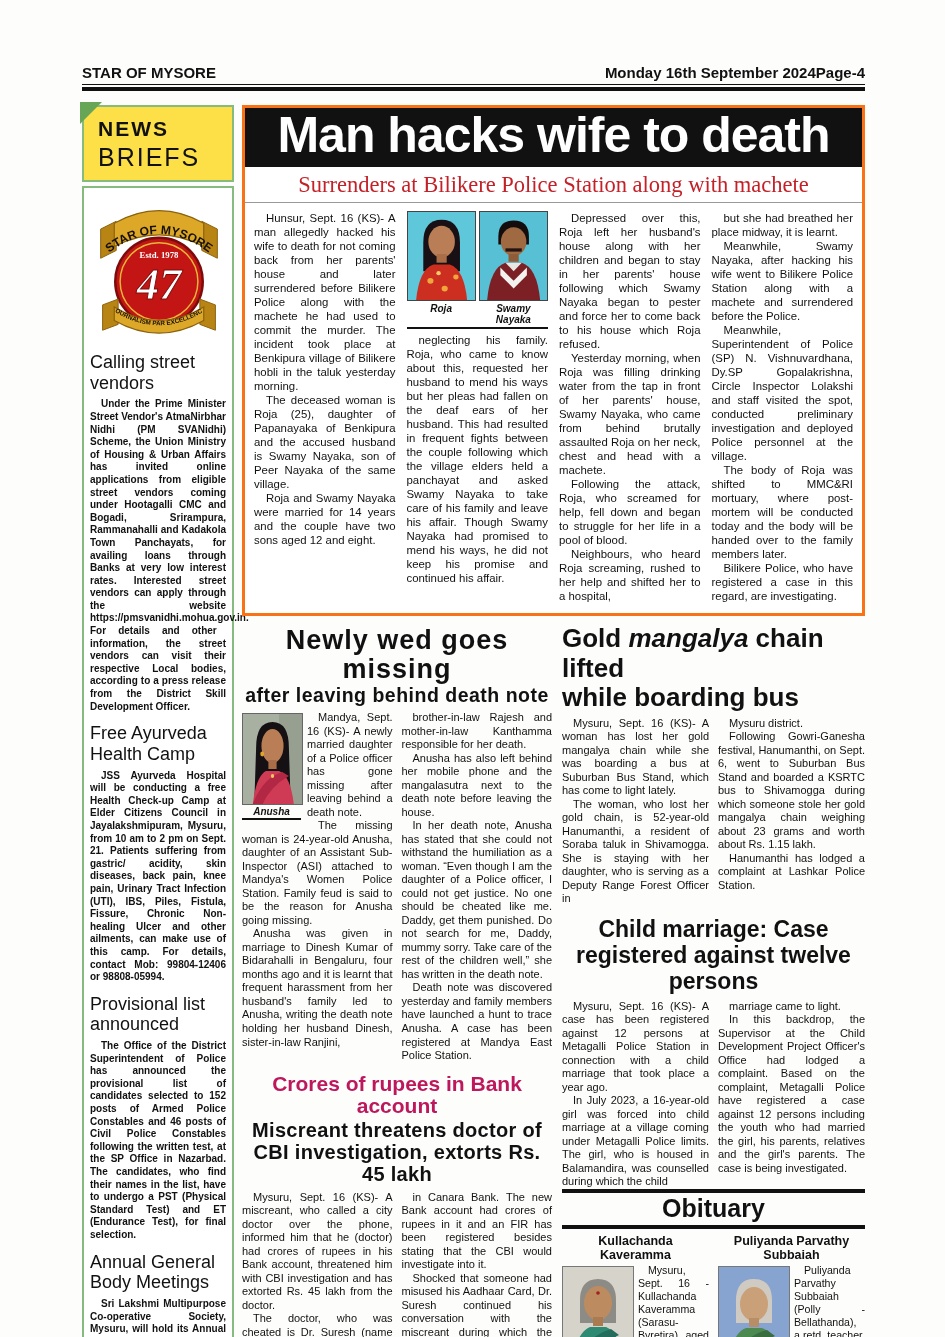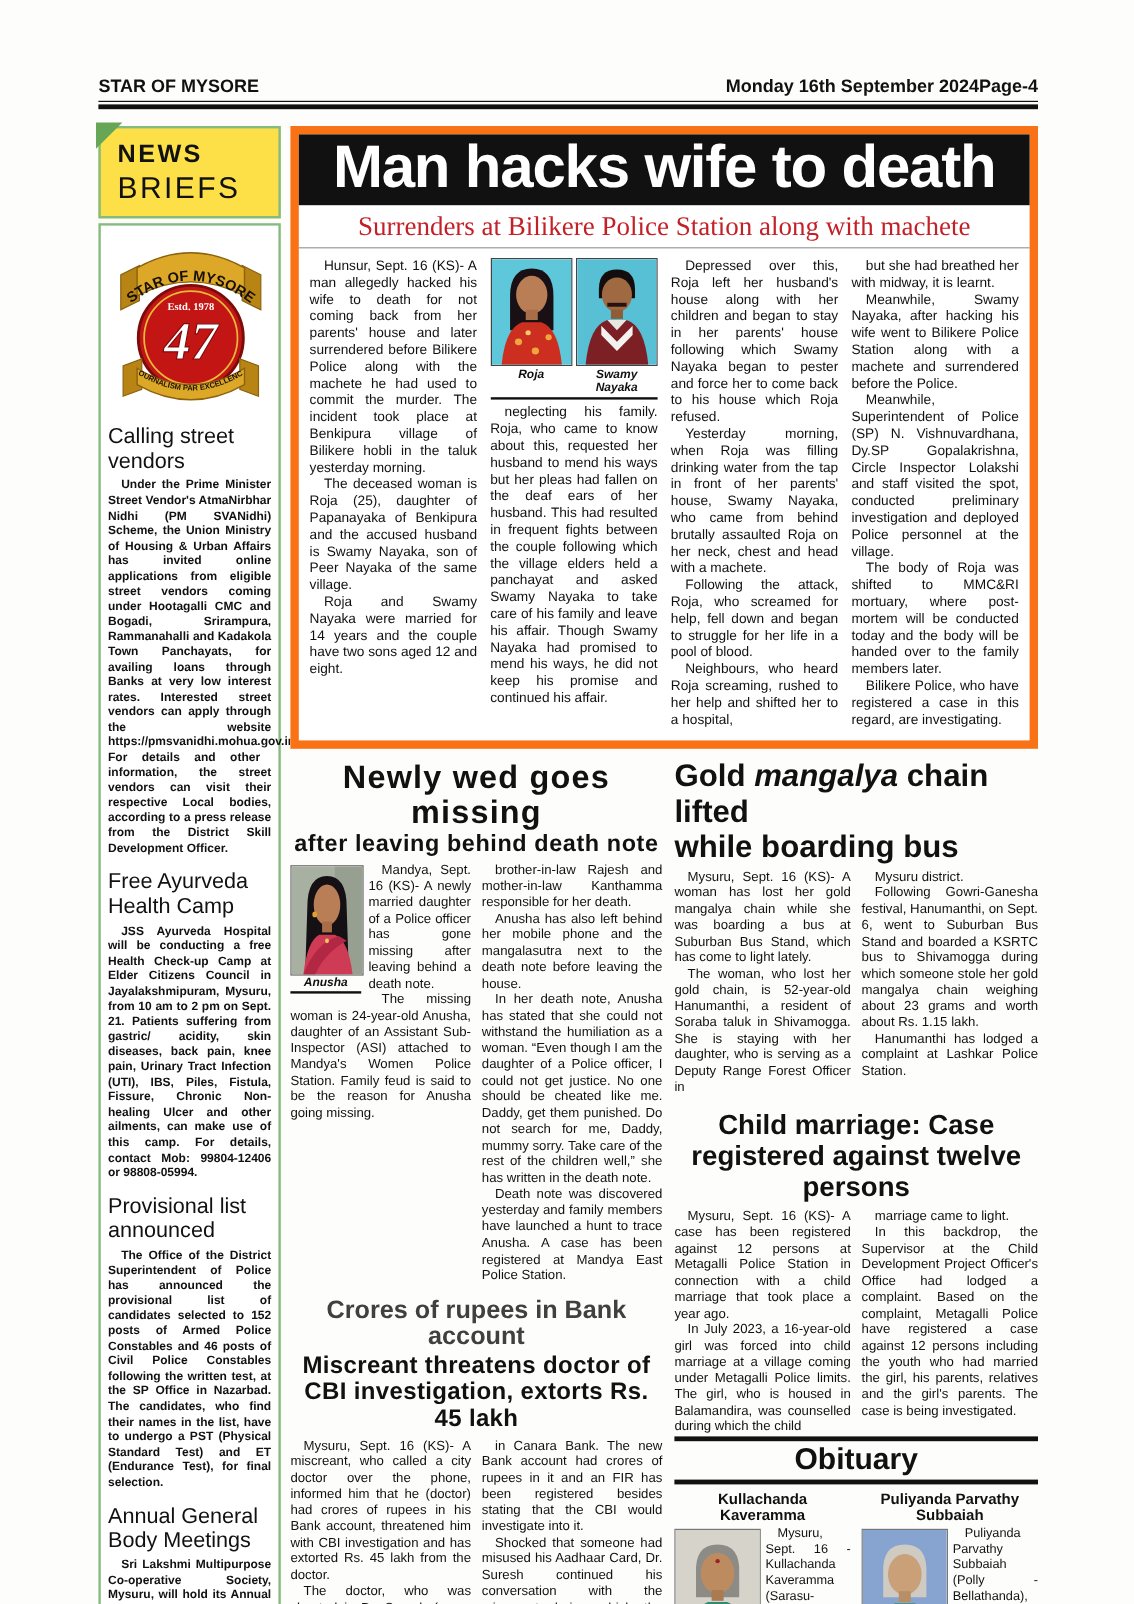--- a/index.html
+++ b/index.html
@@ -18,21 +18,21 @@
   .fold{position:absolute;left:-4px;top:-5px;width:0;height:0;border-top:22px solid #67a657;border-right:22px solid transparent;}
   .nb-news{font-weight:bold;font-size:21px;letter-spacing:2px;}
   .nb-briefs{font-size:25px;letter-spacing:2px;margin-top:2px;}
   .sb-content{border:2px solid #86bb7f;padding:6px 6px 8px;background:#fff;}
   .logo-wrap{text-align:center;margin:2px 0 6px;}
   .brief-h{font-size:18px;line-height:1.15;margin:10px 0 5px;font-weight:400;}
   .brief-p{font-size:10px;line-height:1.26;font-weight:bold;text-align:justify;text-indent:11px;margin:0 0 3px;}
   .plainlink{}
   
   .maincol{flex:1;min-width:0;}
-  .story-box{border:7px solid #f97316;background:#fff;}
+  .story-box{border:3px solid #f97316;background:#fff;}
   .banner{background:#111;color:#fff;text-align:center;font-weight:bold;font-size:50px;line-height:1.02;letter-spacing:-1px;padding:2px 0 6px;}
   .subhead{font-family:"Liberation Serif",serif;color:#c32027;font-size:22.5px;text-align:center;padding:5px 2px 4px;border-bottom:1px solid #999;}
   .story-cols{display:flex;gap:11px;padding:8px 9px 10px;}
   .scol{flex:1;min-width:0;}
   .bp{font-size:11.4px;line-height:1.23;text-align:justify;text-indent:12px;margin:0;}
   .photo-pair{display:flex;gap:3px;margin-bottom:1px;}
   .ph{flex:1;border:1px solid #444;}
   .ph svg{display:block;width:100%;height:88px;}
   .cap-row{display:flex;gap:3px;border-bottom:2px solid #111;margin-bottom:4px;}
   .cap{flex:1;text-align:center;font-weight:bold;font-style:italic;font-size:10px;padding:1px 0 2px;}
@@ -41,21 +41,21 @@
   .midcol{width:310px;flex:0 0 310px;}
   .rightcol{flex:1;min-width:0;}
   .h-nw1{font-size:27px;font-weight:bold;text-align:center;letter-spacing:1px;line-height:1.05;margin:2px 0 1px;}
   .h-nw2{font-size:19.5px;font-weight:bold;text-align:center;letter-spacing:.5px;margin:0 0 4px;}
   .twocol{display:flex;gap:9px;}
   .tcol{flex:1;min-width:0;}
   .sp{font-size:11px;line-height:1.23;text-align:justify;text-indent:11px;margin:0;}
   .floatbox{float:left;width:59px;margin:2px 6px 1px 0;}
   .floatbox svg{display:block;width:100%;height:90px;border:1px solid #666;}
   .fcap{text-align:center;font-weight:bold;font-style:italic;font-size:10px;border-bottom:2px solid #111;padding:1px 0;}
-  .h-red{color:#404040;font-size:21px;font-weight:bold;text-align:center;margin:10px 0 2px;line-height:1.05;}
+  .h-red{color:#be185d;font-size:21px;font-weight:bold;text-align:center;margin:10px 0 2px;line-height:1.05;}
   .h-blk{font-size:20px;font-weight:bold;text-align:center;line-height:1.12;margin:0 0 5px;letter-spacing:.3px;}
   .h-gold{font-size:26px;font-weight:bold;text-align:left;line-height:1.12;margin:0 0 5px;}
   .h-child{font-size:23px;font-weight:bold;text-align:center;line-height:1.14;margin:10px 0 5px;}
   .obit-rule{height:4px;background:#111;}
   .obit-title{font-size:25px;font-weight:bold;text-align:center;padding:1px 0 2px;}
   .obit-row{display:flex;gap:9px;margin-top:5px;}
   .ocol{flex:1;min-width:0;}
   .oname{font-size:12.5px;font-weight:bold;text-align:center;margin:0 0 2px;}
   .op{font-size:10.6px;line-height:1.24;text-align:justify;text-indent:10px;margin:0;}
   .obfloat{float:left;width:70px;margin:2px 6px 1px 0;}
@@ -178,21 +178,21 @@
             </div>
             <p class="bp">neglecting his family. Roja, who came to know about this, requested her husband to mend his ways but her pleas had fallen on the deaf ears of her husband. This had resulted in frequent fights between the couple following which the village elders held a panchayat and asked Swamy Nayaka to take care of his family and leave his affair. Though Swamy Nayaka had promised to mend his ways, he did not keep his promise and continued his affair.</p>
           </div>
           <div class="scol">
             <p class="bp">Depressed over this, Roja left her husband's house along with her children and began to stay in her parents' house following which Swamy Nayaka began to pester and force her to come back to his house which Roja refused.</p>
             <p class="bp">Yesterday morning, when Roja was filling drinking water from the tap in front of her parents' house, Swamy Nayaka, who came from behind brutally assaulted Roja on her neck, chest and head with a machete.</p>
             <p class="bp">Following the attack, Roja, who screamed for help, fell down and began to struggle for her life in a pool of blood.</p>
             <p class="bp">Neighbours, who heard Roja screaming, rushed to her help and shifted her to a hospital,</p>
           </div>
           <div class="scol">
-            <p class="bp">but she had breathed her with midway, it is learnt.</p>
+            <p class="bp">but she had breathed her place midway, it is learnt.</p>
             <p class="bp">Meanwhile, Swamy Nayaka, after hacking his wife went to Bilikere Police Station along with a machete and surrendered before the Police.</p>
             <p class="bp">Meanwhile, Superintendent of Police (SP) N. Vishnuvardhana, Dy.SP Gopalakrishna, Circle Inspector Lolakshi and staff visited the spot, conducted preliminary investigation and deployed Police personnel at the village.</p>
             <p class="bp">The body of Roja was shifted to MMC&amp;RI mortuary, where post-mortem will be conducted today and the body will be handed over to the family members later.</p>
             <p class="bp">Bilikere Police, who have registered a case in this regard, are investigating.</p>
           </div>
         </div>
       </article>
 
       <div class="lower">
 
@@ -212,20 +212,21 @@
                     <circle cx="23.5" cy="40" r="2.4" fill="#e0a32c"></circle>
                     <rect x="31" y="46" width="10" height="9" fill="#a96e48"></rect>
                     <path d="M12 90 Q16 62 28 57 L44 57 Q58 62 62 90 Z" fill="#cf3b55"></path>
                     <path d="M12 90 Q24 64 48 58 L56 62 Q34 72 24 90 Z" fill="#b22743"></path>
                     <circle cx="36" cy="62" r="2" fill="#f2c85e"></circle>
                   </svg>
                   <div class="fcap">Anusha</div>
                 </div>
                 <p class="sp">Mandya, Sept. 16 (KS)- A newly married daughter of a Police officer has gone missing after leaving behind a death note.</p>
                 <p class="sp">The missing woman is 24-year-old Anusha, daughter of an Assistant Sub-Inspector (ASI) attached to Mandya's Women Police Station. Family feud is said to be the reason for Anusha going missing.</p>
+                <p class="sp">Anusha was given in marriage to Dinesh Kumar of Bidarahalli in Bengaluru, four months ago and it is learnt that frequent harassment from her husband's family led to Anusha, writing the death note holding her husband Dinesh, sister-in-law Ranjini,</p>
               </div>
               <div class="tcol">
                 <p class="sp">brother-in-law Rajesh and mother-in-law Kanthamma responsible for her death.</p>
                 <p class="sp">Anusha has also left behind her mobile phone and the mangalasutra next to the death note before leaving the house.</p>
                 <p class="sp">In her death note, Anusha has stated that she could not withstand the humiliation as a woman. “Even though I am the daughter of a Police officer, I could not get justice. No one should be cheated like me. Daddy, get them punished. Do not search for me, Daddy, mummy sorry. Take care of the rest of the children well,” she has written in the death note.</p>
                 <p class="sp">Death note was discovered yesterday and family members have launched a hunt to trace Anusha. A case has been registered at Mandya East Police Station.</p>
               </div>
             </div>
           </article>
 

